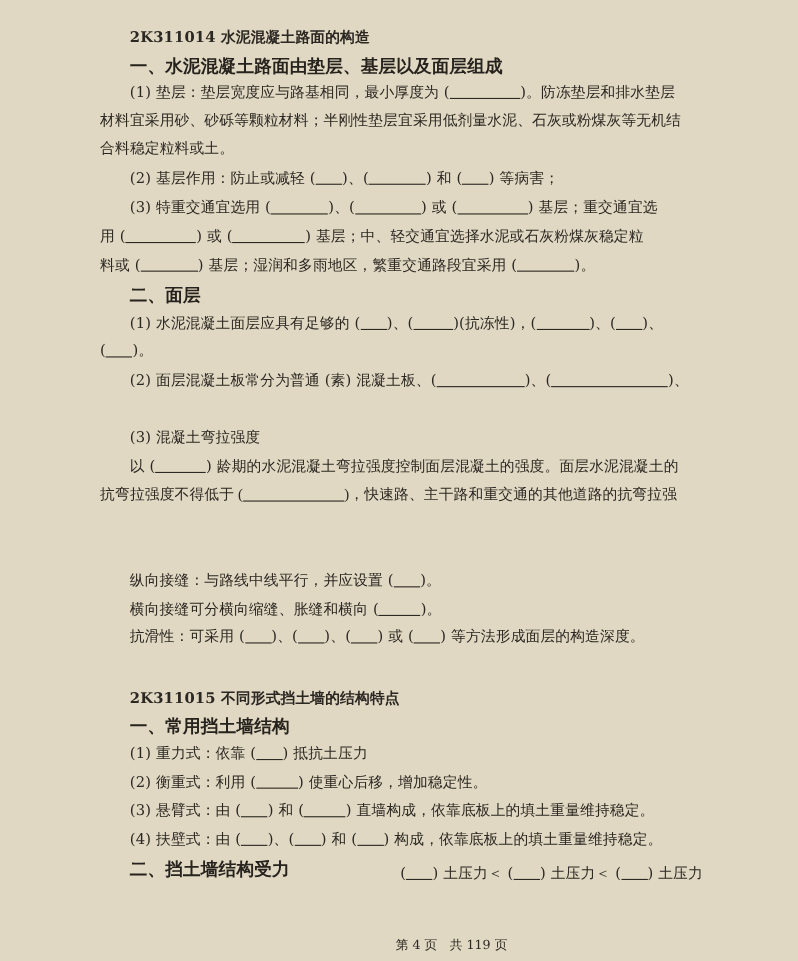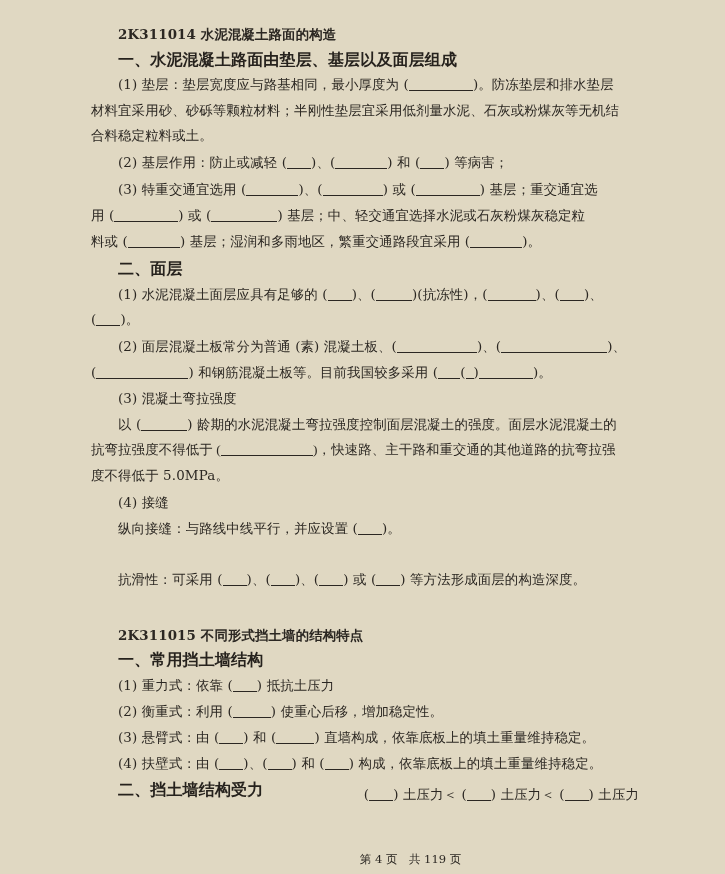--- a/index.html
+++ b/index.html
@@ -91,36 +91,34 @@
   <div class="line indent" style="top:286px;">
     <span>(1) 水泥混凝土面层应具有足够的 (</span><span class="blank" style="width:24px"></span><span>)、(</span><span class="blank" style="width:36px"></span><span>)(抗冻性)，(</span><span class="blank" style="width:48px"></span><span>)、(</span><span class="blank" style="width:24px"></span><span>)、</span>
   </div>
   <div class="line" style="top:311px;">
     <span>(</span><span class="blank" style="width:24px"></span><span>)。</span>
   </div>
 
   <div class="line indent" style="top:338px;">
     <span>(2) 面层混凝土板常分为普通 (素) 混凝土板、(</span><span class="blank" style="width:80px"></span><span>)、(</span><span class="blank" style="width:106px"></span><span>)、</span>
   </div>
-  <div class="line" style="top:364px;">
-    <span>(</span><span class="blank" style="width:92px"></span><span>) 和钢筋混凝土板等。目前我国较多采用 (</span><span class="blank" style="width:22px"></span><span>(</span><span class="blank" style="width:8px"></span><span>)</span><span class="blank" style="width:54px"></span><span>)。</span>
-  </div>
 
   <div class="line indent" style="top:390px;">(3) 混凝土弯拉强度</div>
   <div class="line indent" style="top:416px;">
     <span>以 (</span><span class="blank" style="width:46px"></span><span>) 龄期的水泥混凝土弯拉强度控制面层混凝土的强度。面层水泥混凝土的</span>
   </div>
   <div class="line" style="top:441px;font-family:Liberation Serif, serif;">
     <span>抗弯拉强度不得低于 (</span><span class="blank" style="width:92px"></span><span>)，快速路、主干路和重交通的其他道路的抗弯拉强</span>
   </div>
-  <div class="line" style="top:467px;">度不得低于 5.0MPa。</div>
 
-  <div class="line indent" style="top:494px;">(4) 接缝</div>
   <div class="line indent" style="top:520px;">
     <span>纵向接缝：与路线中线平行，并应设置 (</span><span class="blank" style="width:24px"></span><span>)。</span>
+  </div>
+  <div class="line indent" style="top:546px;">
+    <span>横向接缝可分横向缩缝、胀缝和横向 (</span><span class="blank" style="width:38px"></span><span>)。</span>
   </div>
   <div class="line indent" style="top:571px;">
     <span>抗滑性：可采用 (</span><span class="blank" style="width:24px"></span><span>)、(</span><span class="blank" style="width:24px"></span><span>)、(</span><span class="blank" style="width:24px"></span><span>) 或 (</span><span class="blank" style="width:24px"></span><span>) 等方法形成面层的构造深度。</span>
   </div>
 
   <div class="line indent title" style="top:626px;">2K311015 不同形式挡土墙的结构特点</div>
   <div class="line indent heading" style="top:651px;">一、常用挡土墙结构</div>
 
   <div class="line indent" style="top:677px;">
     <span>(1) 重力式：依靠 (</span><span class="blank" style="width:24px"></span><span>) 抵抗土压力</span>

